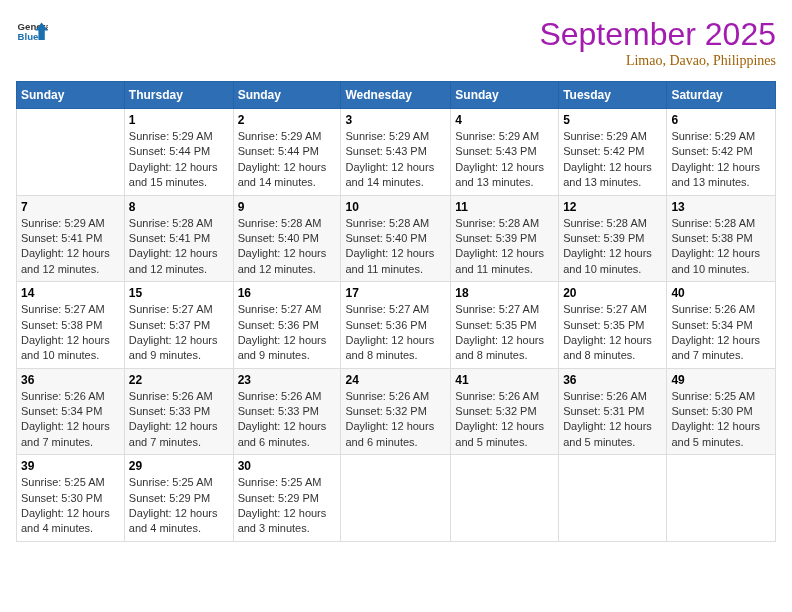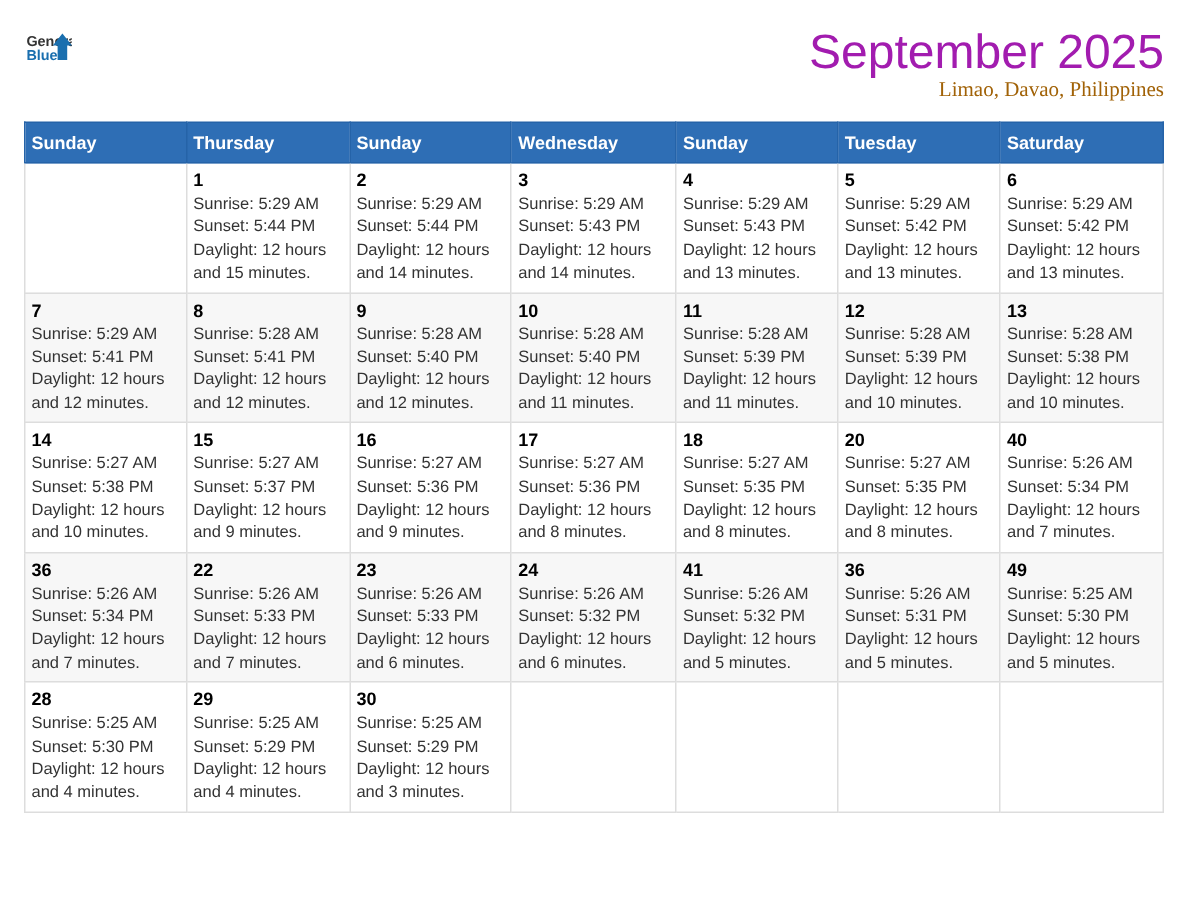--- a/index.html
+++ b/index.html
@@ -225,21 +225,21 @@
           <span class="day-num">36</span>
           <div class="day-info">Sunrise: 5:26 AM<br>Sunset: 5:31 PM<br>Daylight: 12 hours<br>and 5 minutes.</div>
         </td>
         <td>
           <span class="day-num">49</span>
           <div class="day-info">Sunrise: 5:25 AM<br>Sunset: 5:30 PM<br>Daylight: 12 hours<br>and 5 minutes.</div>
         </td>
       </tr>
       <tr>
         <td>
-          <span class="day-num">28</span>
+          <span class="day-num">39</span>
           <div class="day-info">Sunrise: 5:25 AM<br>Sunset: 5:30 PM<br>Daylight: 12 hours<br>and 4 minutes.</div>
         </td>
         <td>
           <span class="day-num">29</span>
           <div class="day-info">Sunrise: 5:25 AM<br>Sunset: 5:29 PM<br>Daylight: 12 hours<br>and 4 minutes.</div>
         </td>
         <td>
           <span class="day-num">30</span>
           <div class="day-info">Sunrise: 5:25 AM<br>Sunset: 5:29 PM<br>Daylight: 12 hours<br>and 3 minutes.</div>
         </td>

